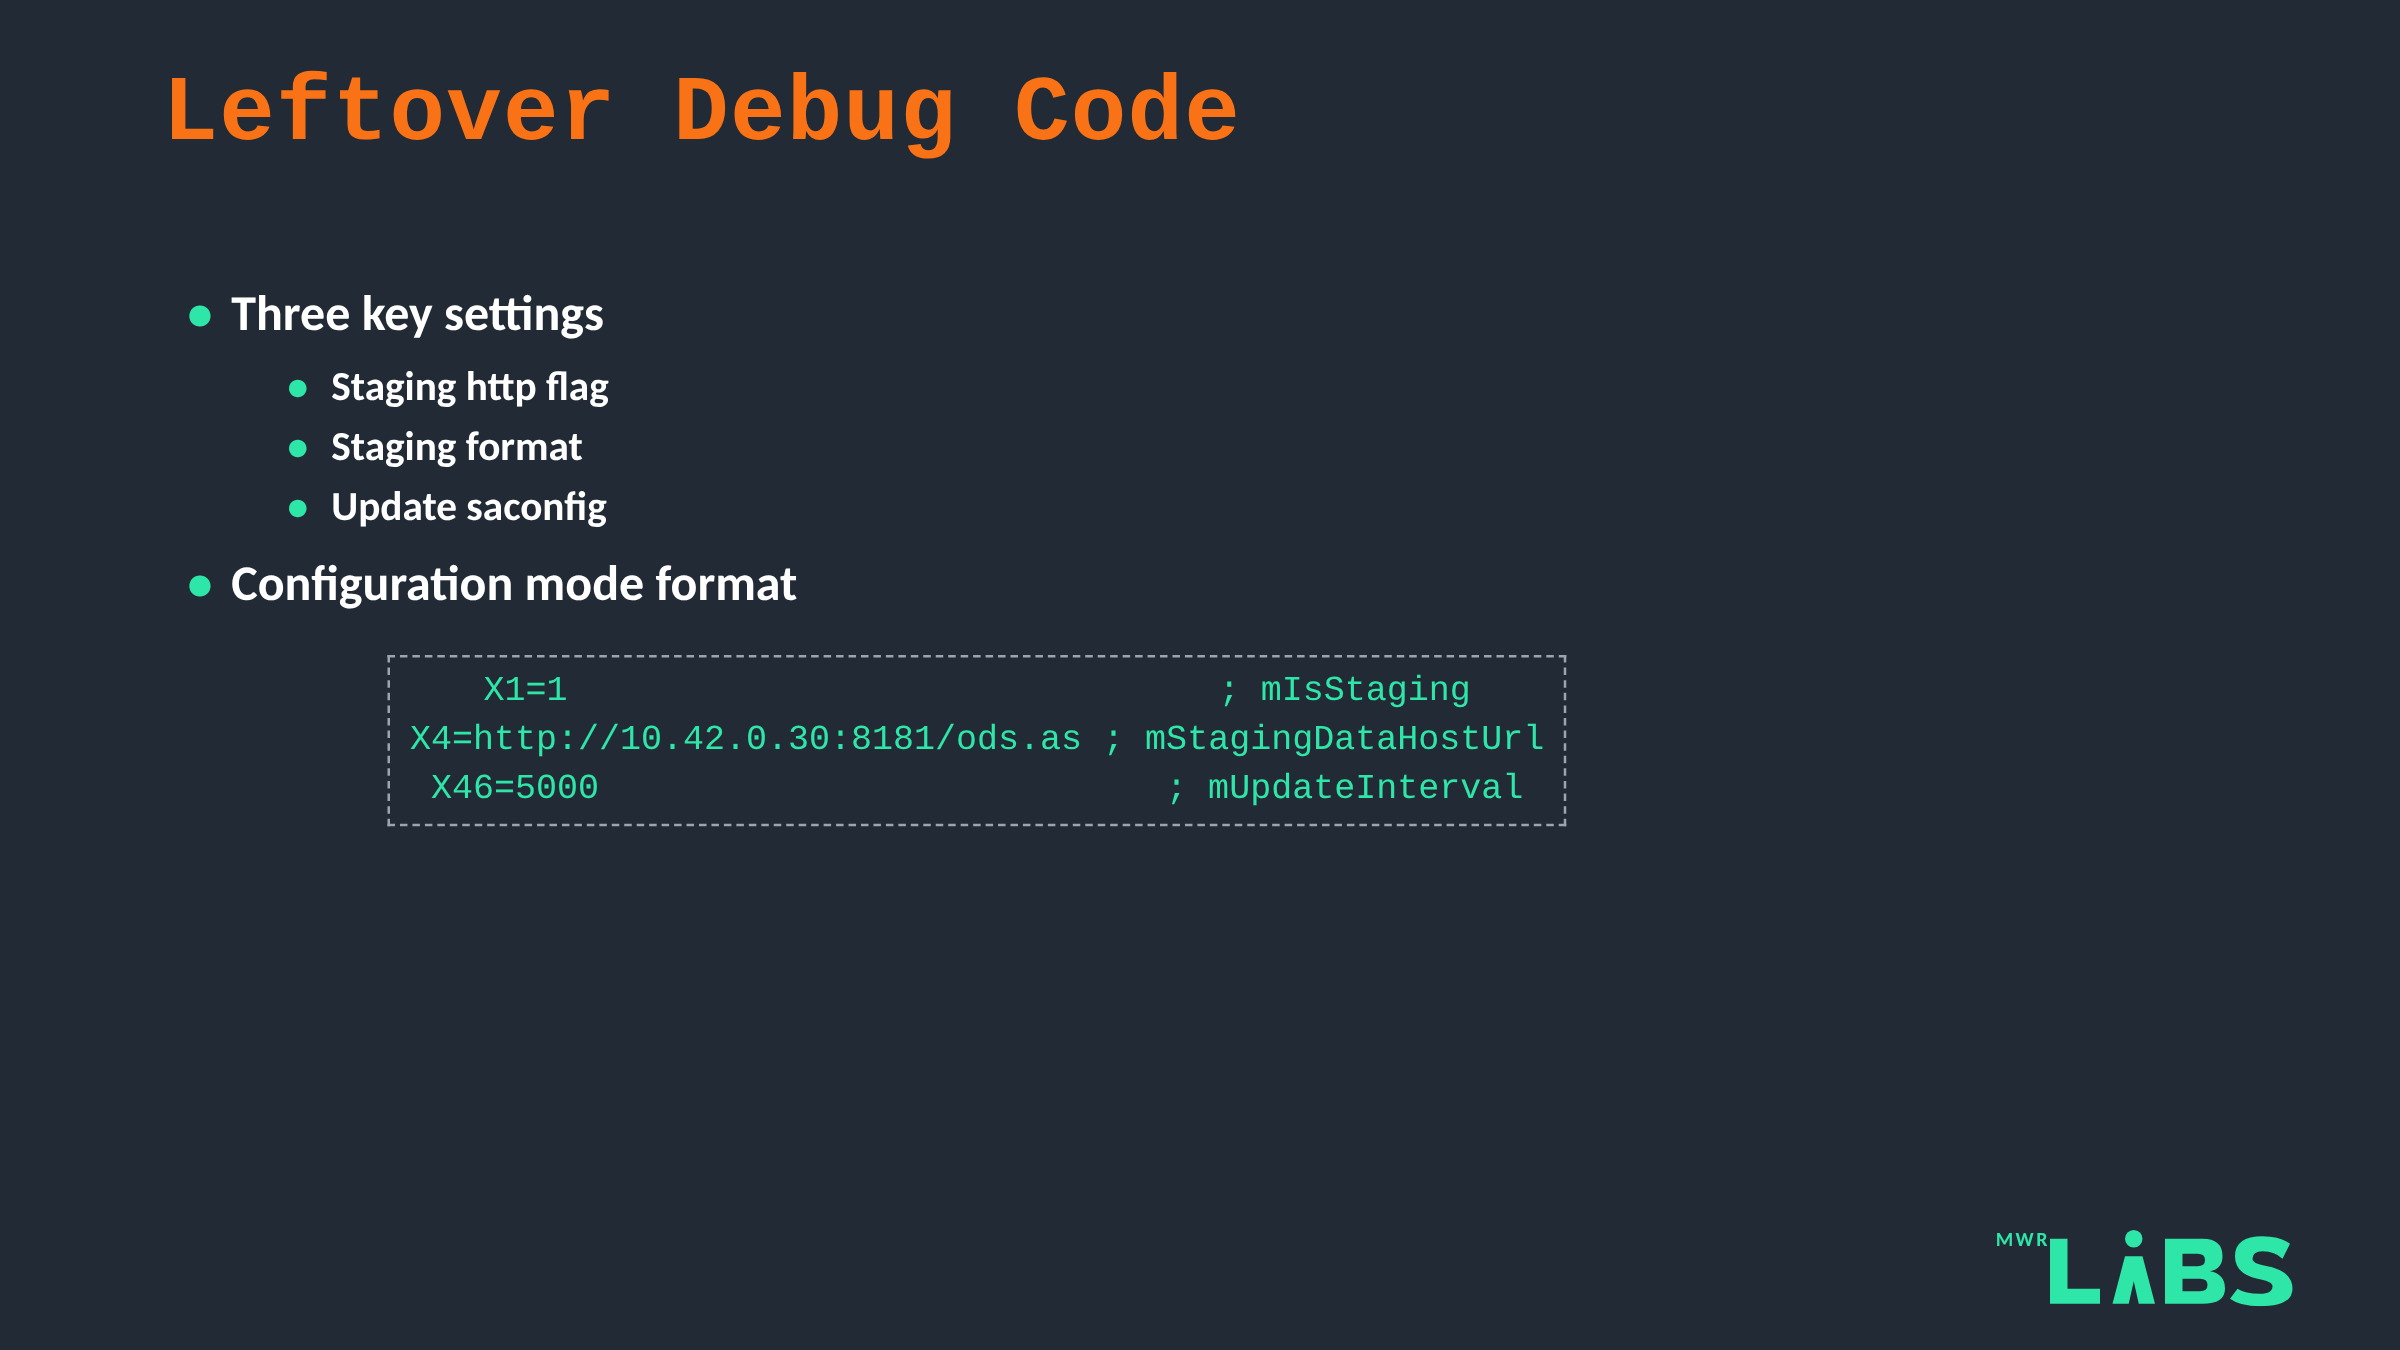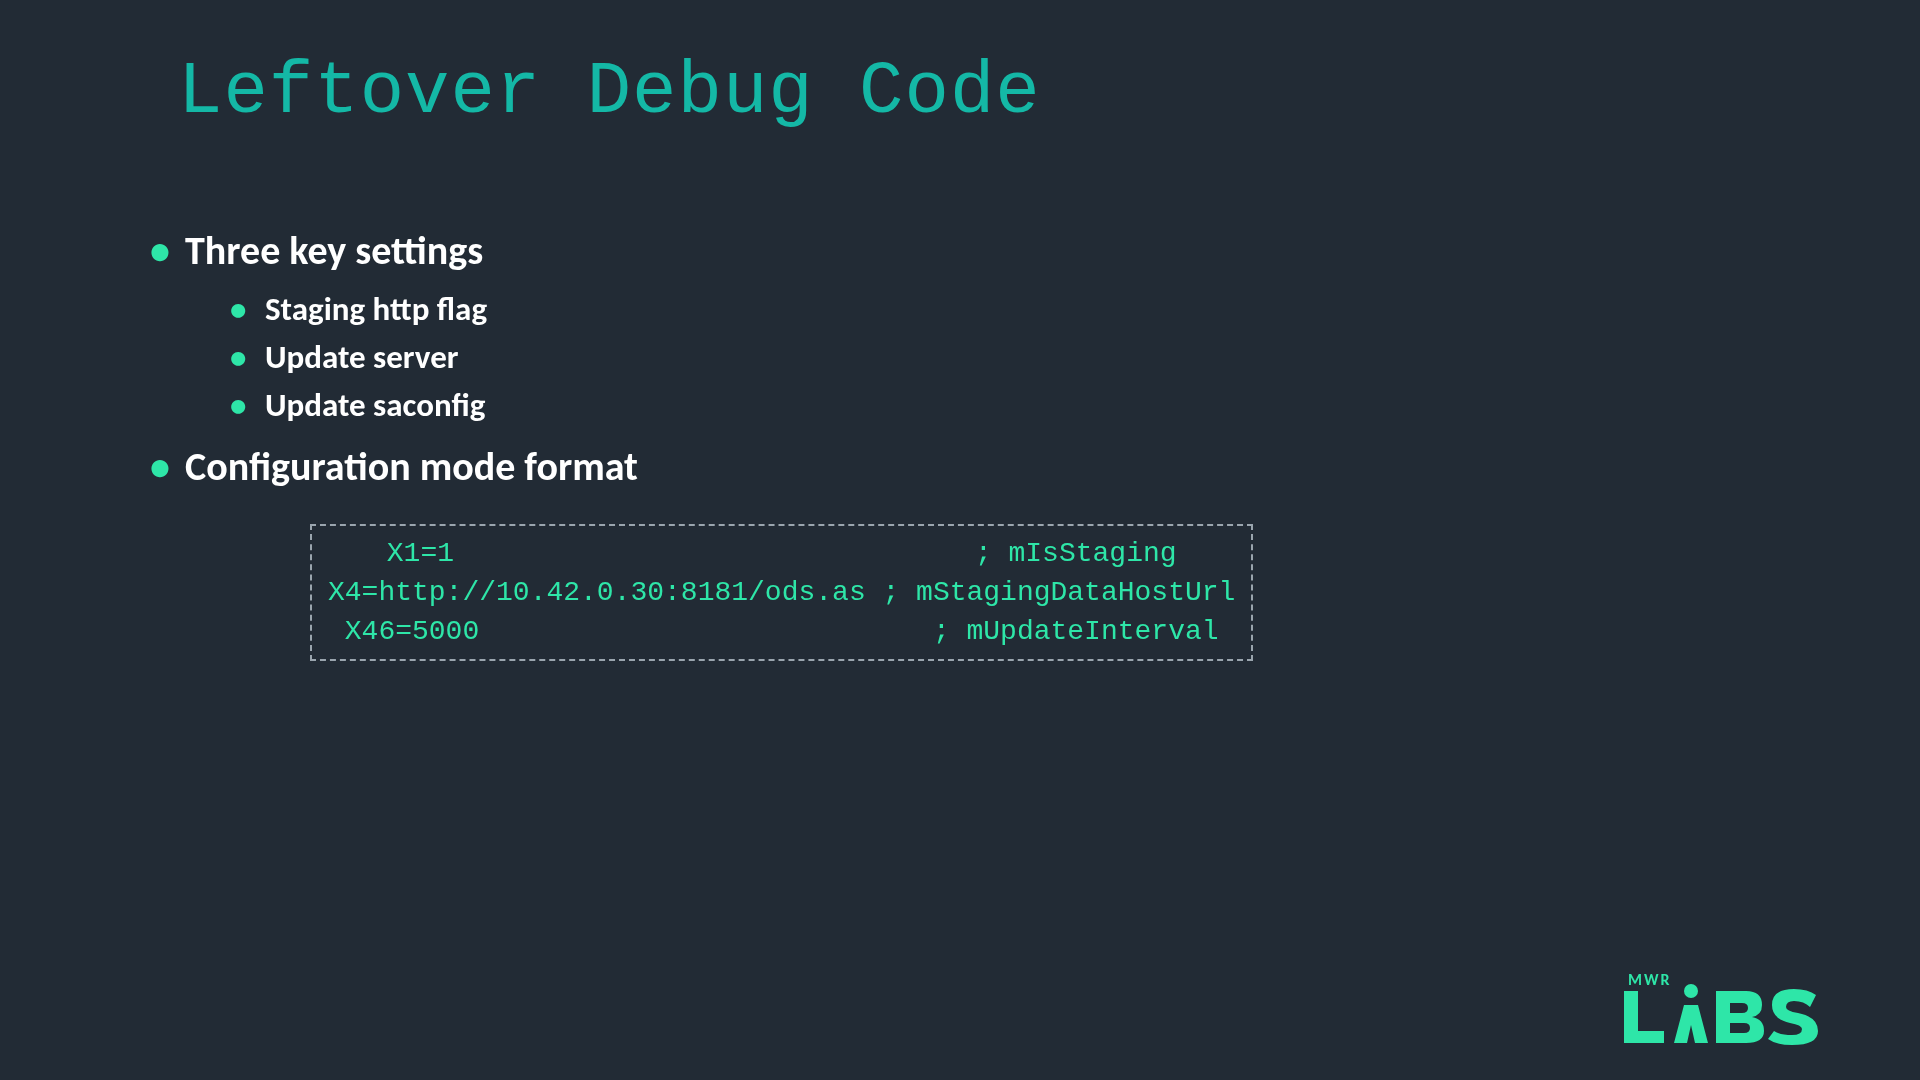--- a/index.html
+++ b/index.html
@@ -14,26 +14,25 @@
     font-family: Calibri, "Segoe UI", sans-serif;
     color: #ffffff;
     overflow: hidden;
     position: relative;
   }
   .slide {
     padding: 50px 130px;
   }
   .title {
     font-family: Consolas, "Courier New", monospace;
-    color: #14b8a6;
+    color: #f97316;
     font-size: 74px;
-    font-weight: normal;
+    font-weight: bold;
     margin-bottom: 90px;
     letter-spacing: 1px;
-    margin-left: 48px;
   }
   .content {
     padding-left: 20px;
   }
   ul {
     list-style: none;
     font-weight: bold;
   }
   ul.level1 > li {
     position: relative;
@@ -90,23 +89,22 @@
     margin-top: 10px;
     width: 100%;
   }
   .code-caption-group {
     display: inline-block;
     text-align: center;
   }
   .logo {
     position: absolute;
     bottom: 35px;
-    right: 76px;
+    right: 60px;
     display: flex;
-    flex-direction: column;
     align-items: flex-start;
   }
   .logo-mwr {
     color: #2ee6a8;
     font-size: 16px;
     font-weight: bold;
     letter-spacing: 2px;
     margin-left: 4px;
     margin-bottom: -6px;
   }
@@ -125,21 +123,21 @@
 
 <div class="slide">
   <h1 class="title">Leftover Debug Code</h1>
 
   <div class="content">
     <ul class="level1">
       <li>
         <span>Three key settings</span>
         <ul class="level2">
           <li>Staging http flag</li>
-          <li>Update server</li>
+          <li>Staging format</li>
           <li>Update saconfig</li>
         </ul>
       </li>
       <li>
         <span>Configuration mode format</span>
       </li>
     </ul>
 
     <div class="code-block-wrapper">
       <div class="code-caption-group">

